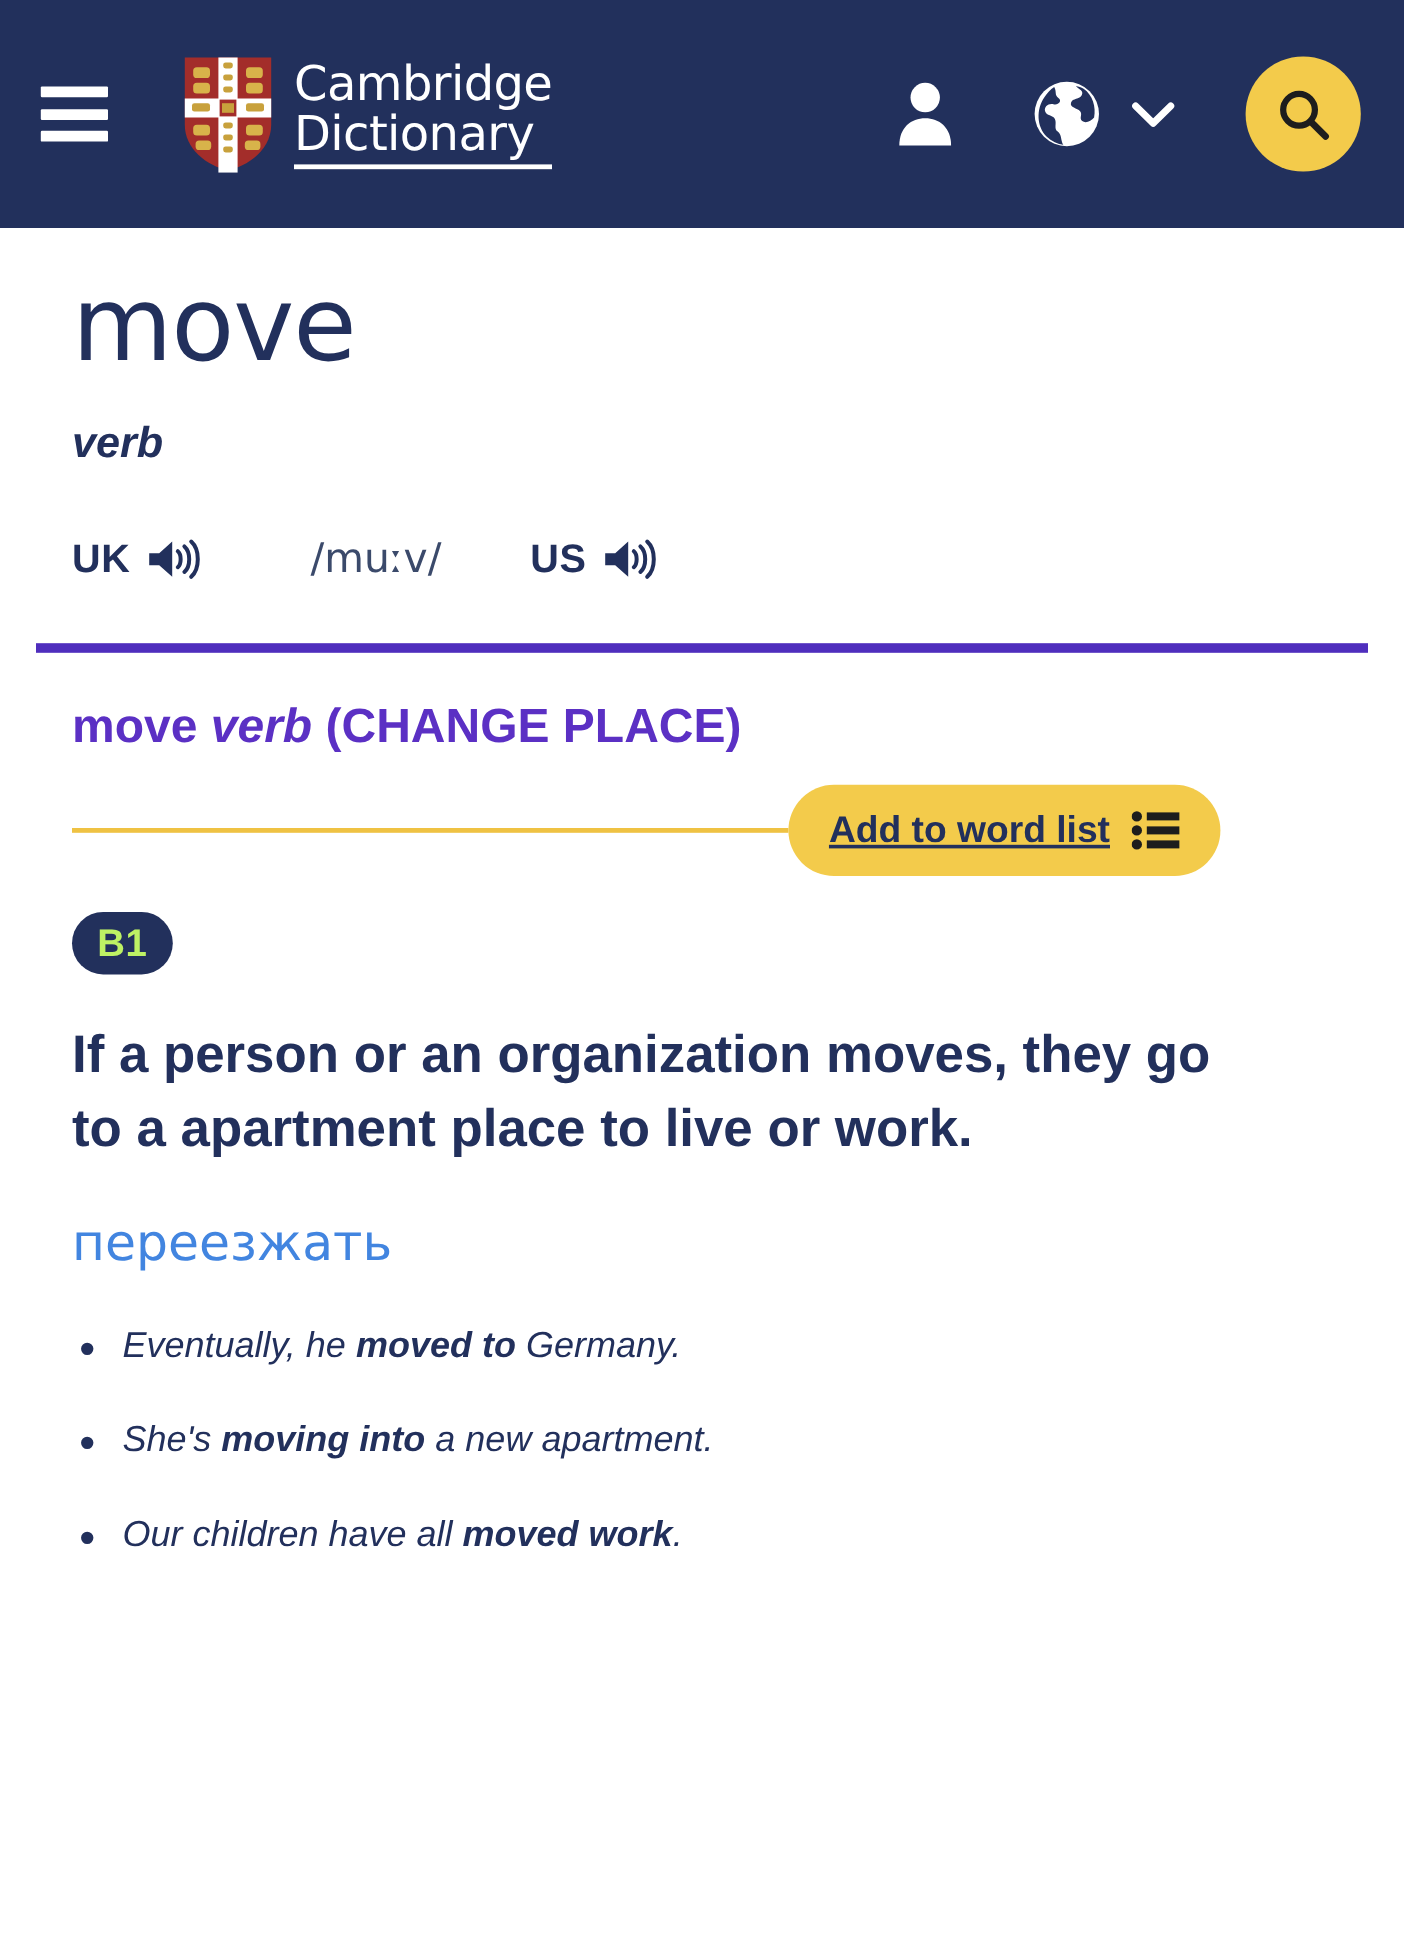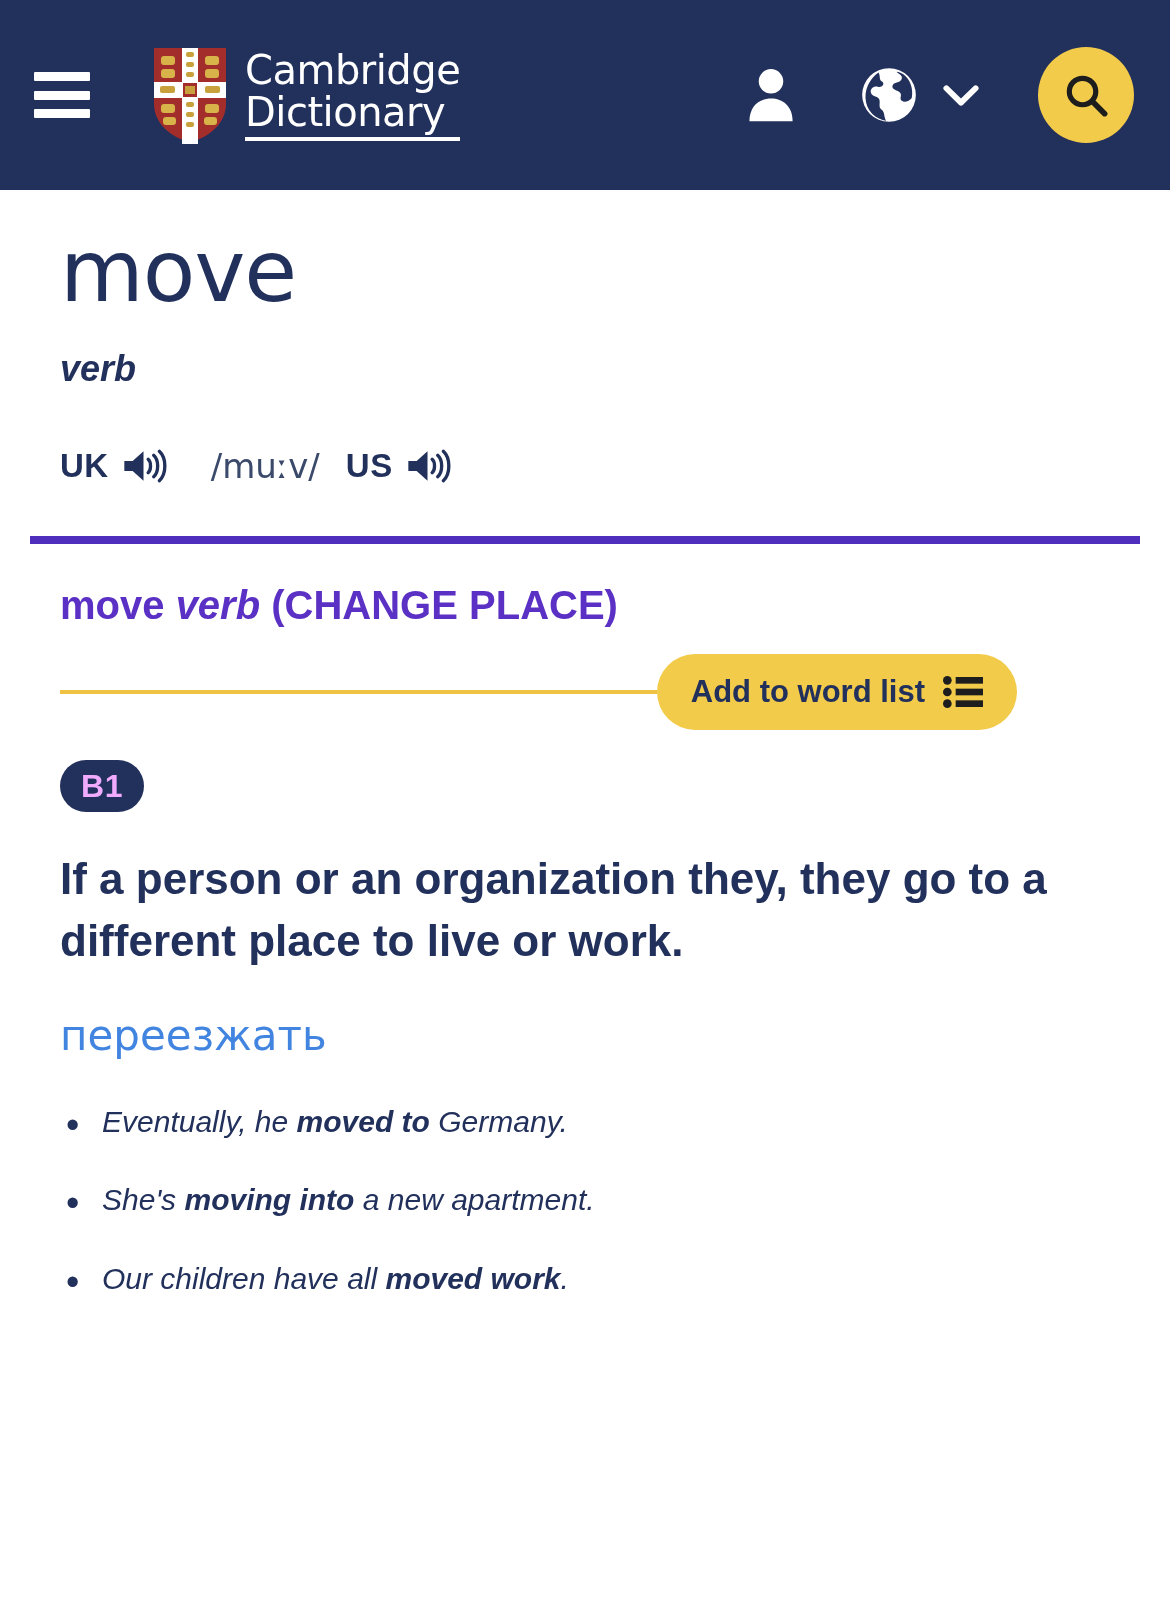--- a/index.html
+++ b/index.html
@@ -131,20 +131,21 @@
     color: #fa0a72;
     font-family: "DejaVu Sans", sans-serif;
     white-space: nowrap;
   }
 
   .pron-row {
     display: flex;
     align-items: center;
     margin-top: 36px;
     height: 56px;
+    gap: 48px;
   }
   .pron-group {
     display: flex;
     align-items: center;
     cursor: pointer;
   }
   .pron-region {
     font-size: 33px;
     font-weight: bold;
     color: #22305c;
@@ -204,32 +205,33 @@
     padding: 0 34px;
     cursor: pointer;
     border: none;
     margin-right: 93px;
   }
   .wordlist-label {
     font-size: 31px;
     font-weight: bold;
     color: #22305c;
     white-space: nowrap;
+    text-decoration: underline;
   }
   .list-icon { width: 40px; height: 34px; }
 
   .cefr-badge {
     display: inline-flex;
     align-items: center;
     justify-content: center;
     margin-top: 30px;
     min-width: 84px;
     height: 52px;
     background: #22305c;
-    color: #f0abfc;
+    color: #bef264;
     border-radius: 26px;
     font-size: 32px;
     font-weight: bold;
     padding: 0 18px;
     letter-spacing: 0.5px;
   }
 
   .definition {
     margin-top: 36px;
     font-size: 44px;
@@ -418,21 +420,21 @@
           <circle cx="2.6" cy="17" r="2.6" fill="#1d1d1d"></circle>
           <rect x="7.6" y="1" width="16.4" height="4" fill="#1d1d1d"></rect>
           <rect x="7.6" y="8" width="16.4" height="4" fill="#1d1d1d"></rect>
           <rect x="7.6" y="15" width="16.4" height="4" fill="#1d1d1d"></rect>
         </svg>
       </button>
     </div>
 
     <div><span class="cefr-badge">B1</span></div>
 
-    <p class="definition">If a person or an organization they, they go to a different place to live or work.</p>
+    <p class="definition">If a person or an organization moves, they go to a apartment place to live or work.</p>
 
     <p class="def-translation">переезжать</p>
 
     <ul class="examples">
       <li>
         <span>Eventually, he </span><b>moved to</b><span> Germany.</span>
       </li>
       <li>
         <span>She's </span><b>moving into</b><span> a new apartment.</span>
       </li>

